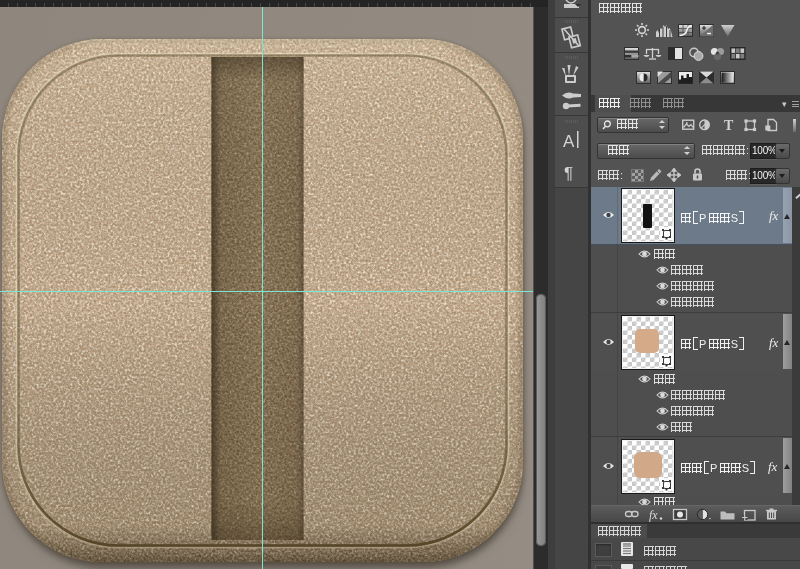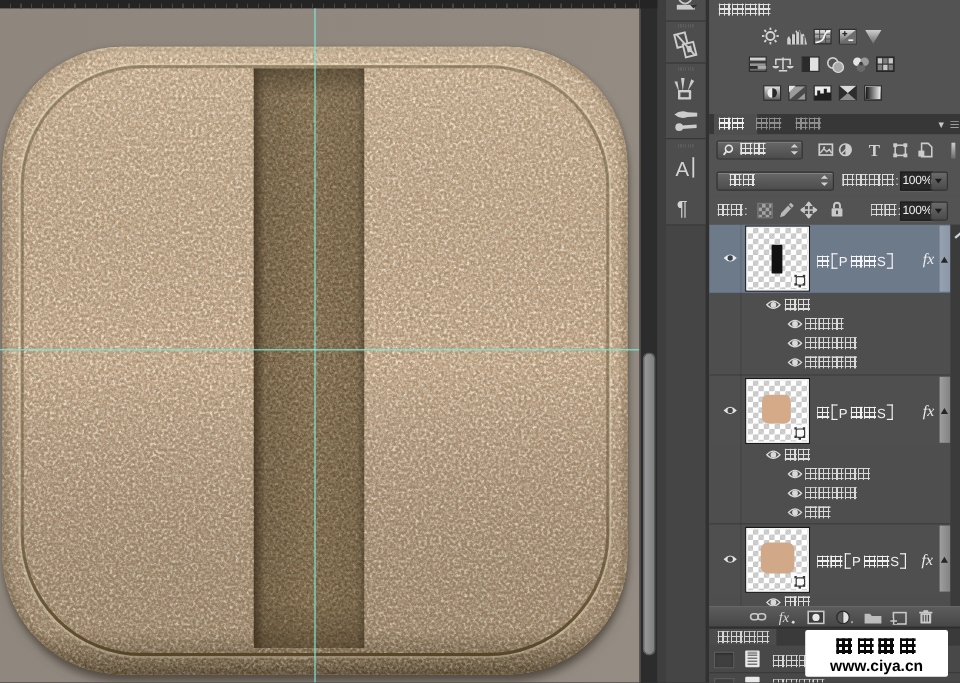--- a/index.html
+++ b/index.html
@@ -590,22 +590,15 @@
       <div class="txt" style="left:53px;top:22px;color:#d5d5d5;"><span class="g"></span><span class="g"></span><span class="g"></span></div>
       <div class="abs" style="left:0;top:36px;width:209px;height:1px;background:#3a3a3a;"></div>
 
       <div class="abs" style="left:4px;top:41px;width:15px;height:4px;background:#3f3f3f;border:1px solid #5c5c5c;border-bottom:none;"></div>
       <svg class="abs" style="left:29px;top:39px;" width="14" height="6" viewBox="0 0 14 6">
         <rect x="1" y="1" width="12" height="5" rx="1" fill="#e8e8e8"></rect>
       </svg>
       <div class="txt" style="left:53px;top:42px;color:#d5d5d5;height:3px;overflow:hidden;"><span class="g"></span><span class="g"></span><span class="g"></span><span class="g"></span></div>
     </div>
 
-    <div class="abs" style="left:80px;top:525px;width:119px;height:39px;background:#fff;border-radius:2px;">
-      <div class="abs" style="left:26px;top:7px;white-space:nowrap;color:#000;">
-        <span class="wg"></span><span class="wg"></span><span class="wg"></span><span class="wg" style="margin-right:0"></span>
-      </div>
-      <div class="abs" style="left:0;top:23px;width:119px;text-align:center;color:#000;
-           font-weight:bold;font-size:13px;line-height:14px;letter-spacing:0px;">www.ciya.cn</div>
-    </div>
   </div>
 
 </div>
 
 </body></html>

